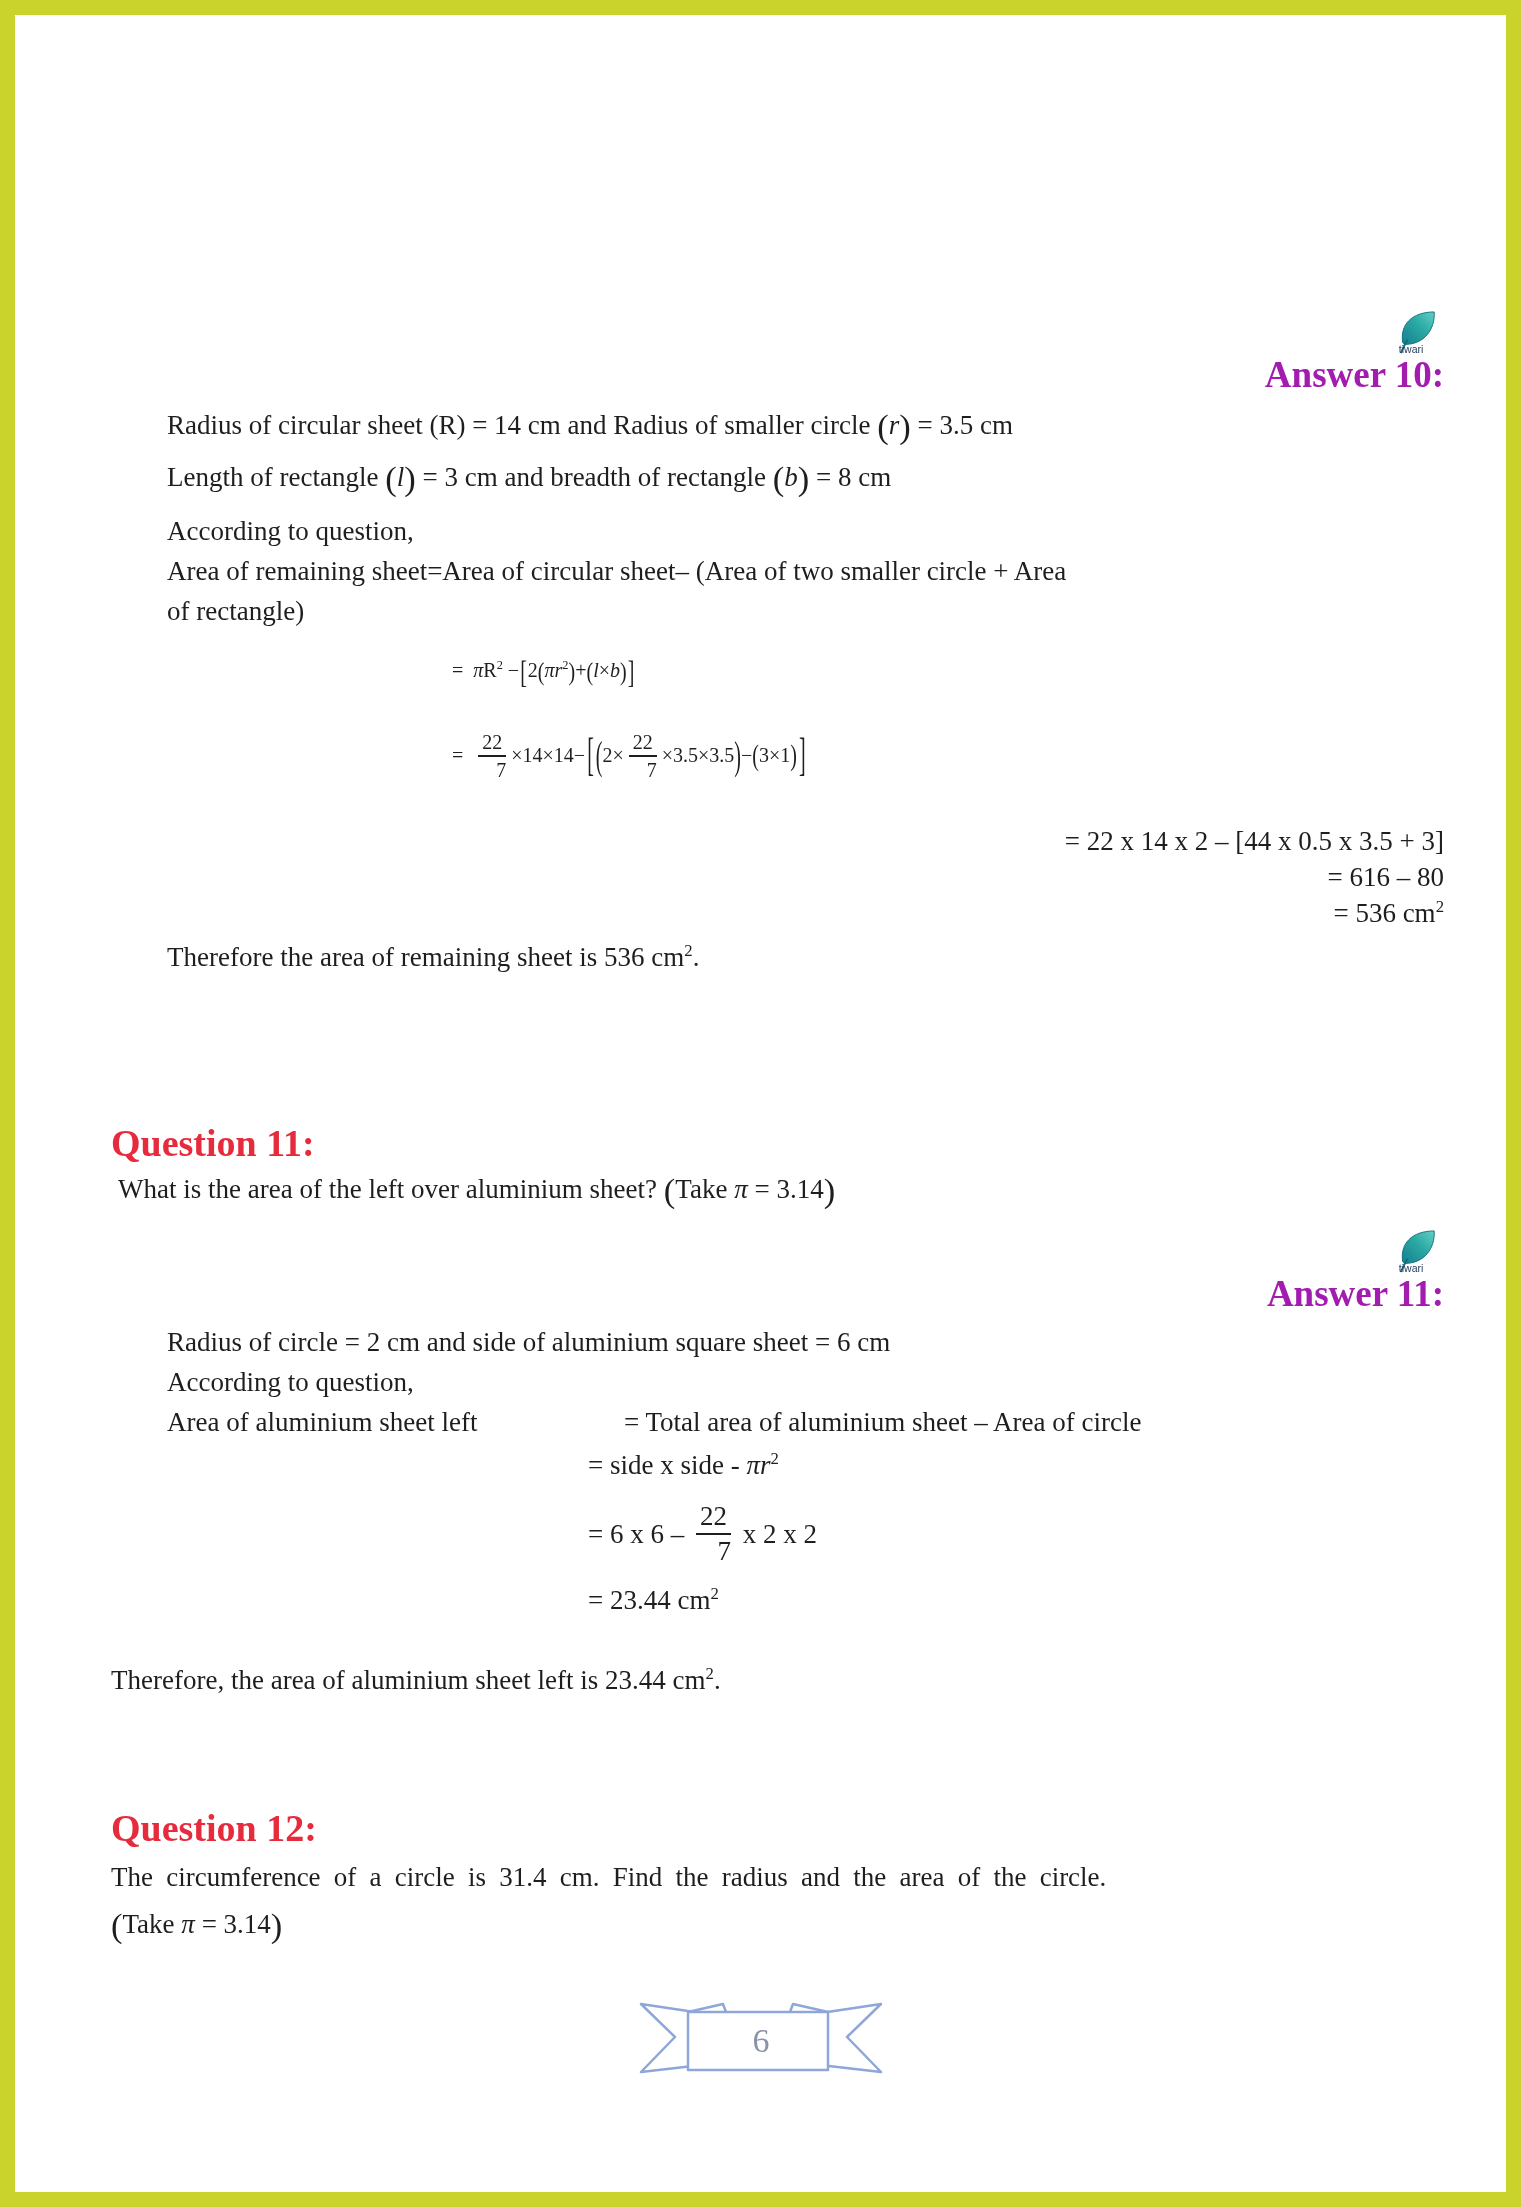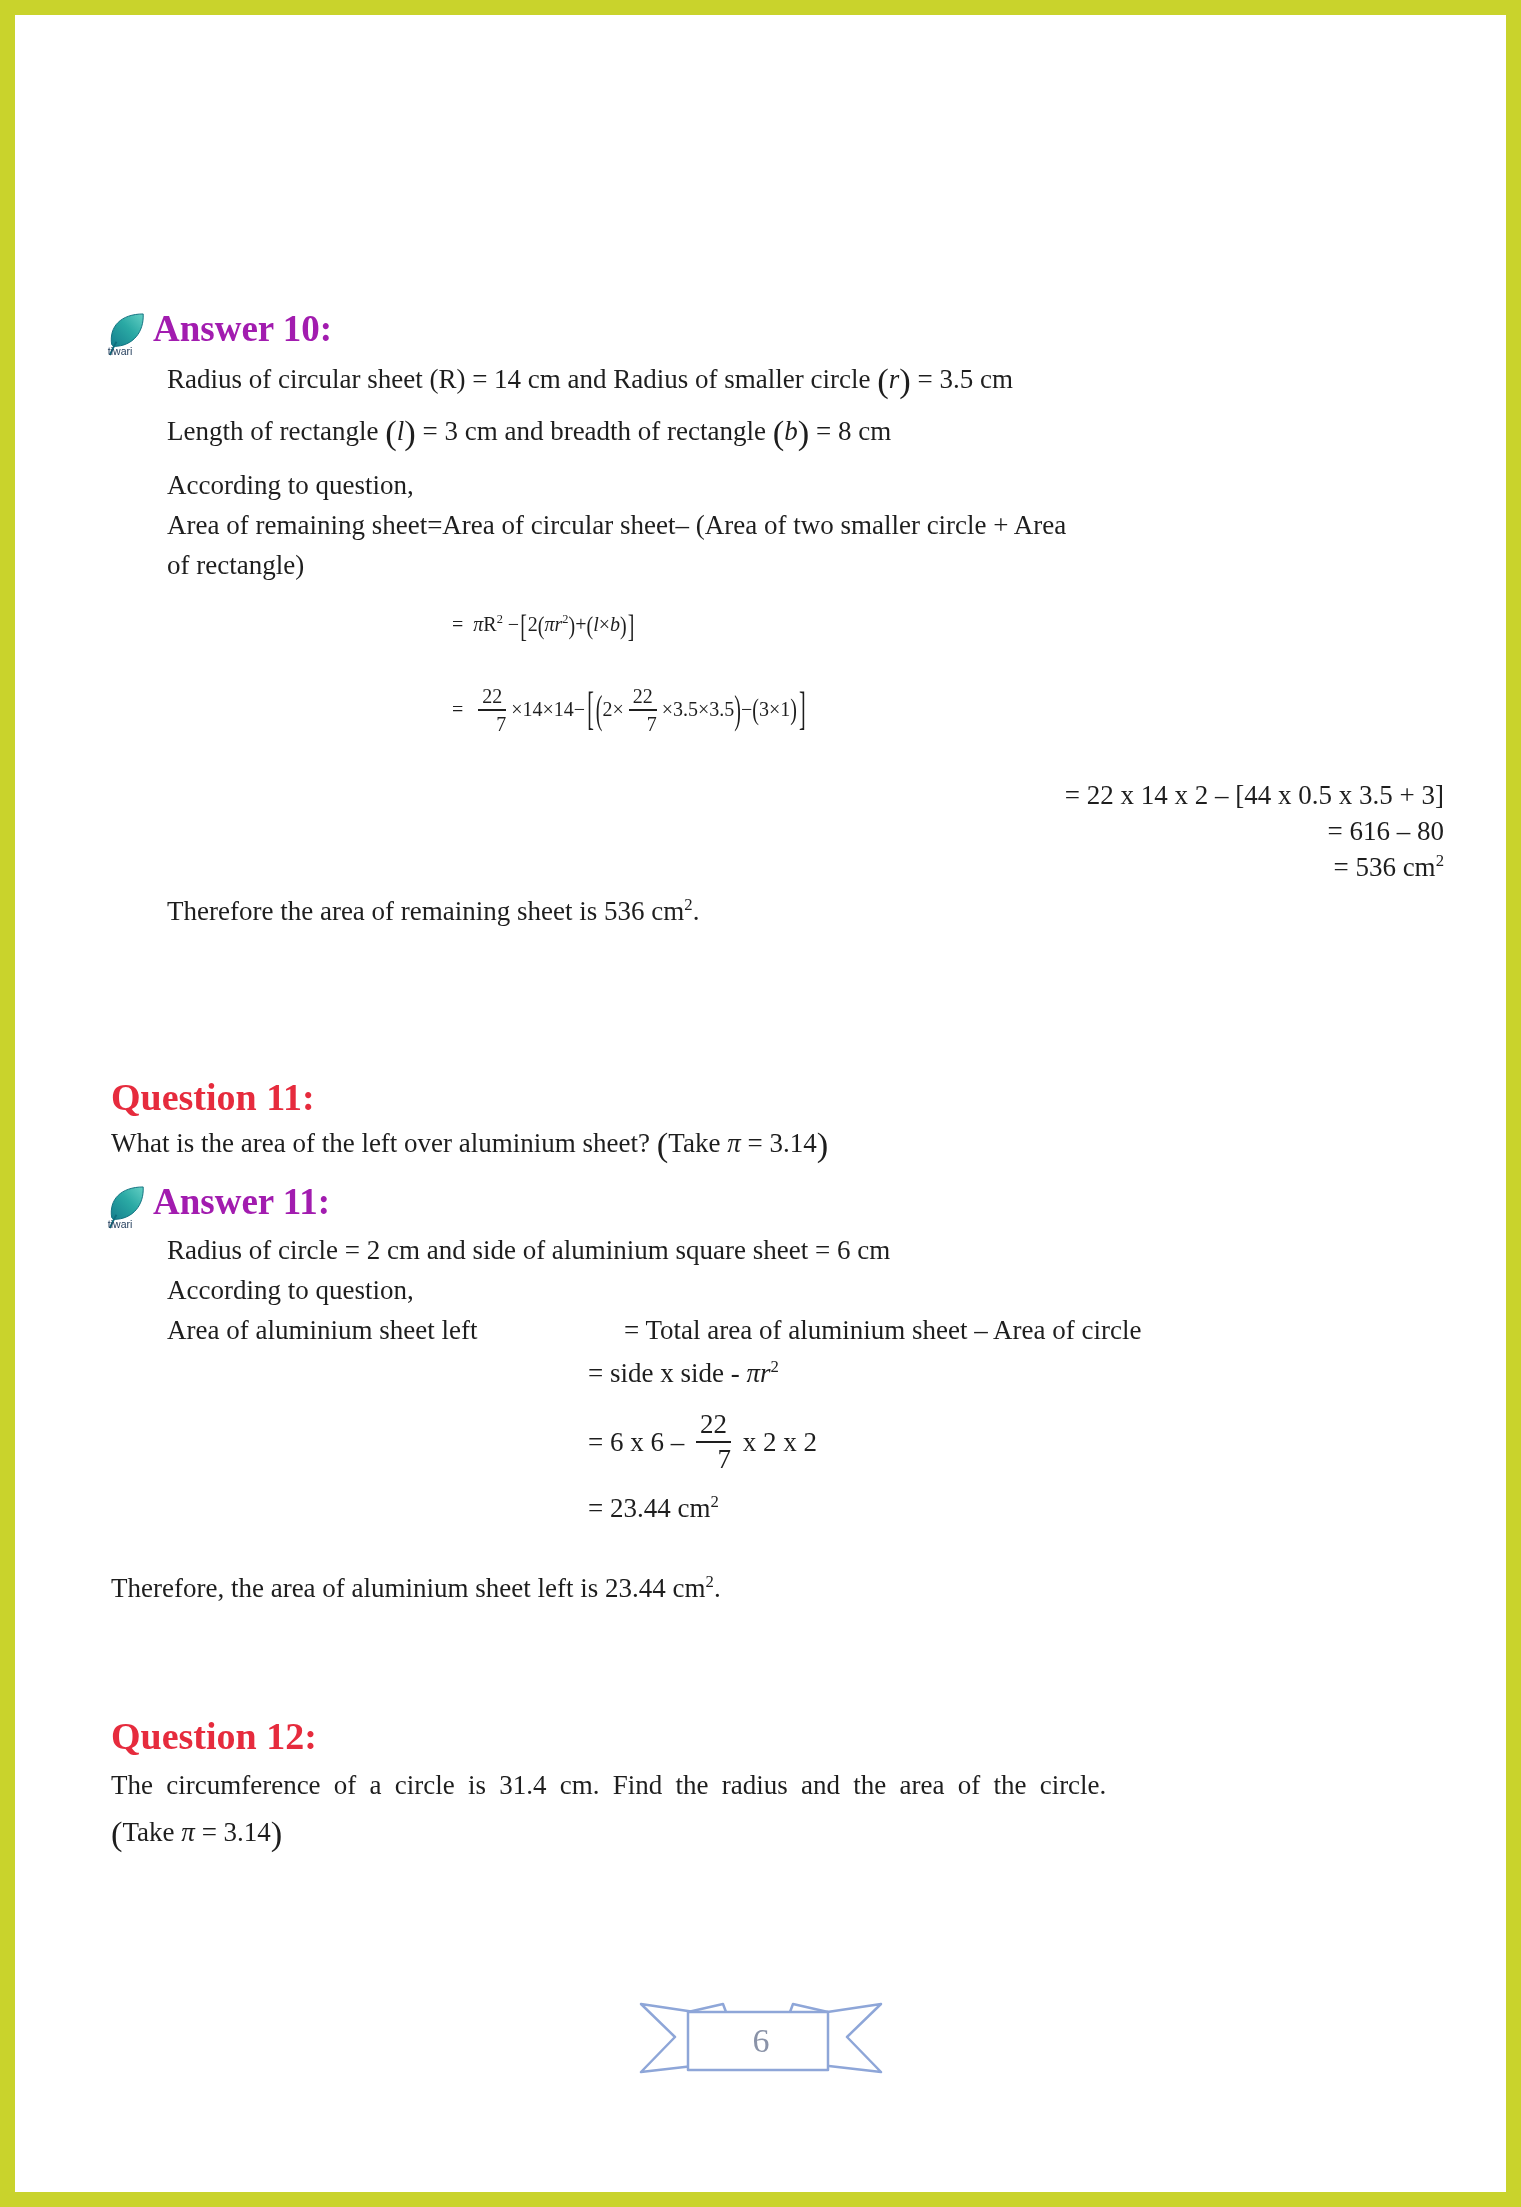--- a/index.html
+++ b/index.html
@@ -7,21 +7,21 @@
     position:relative;
     width:1521px;height:2207px;
     box-sizing:border-box;
     background:#ffffff;
     border:15px solid #c9d32c;
     font-family:"Liberation Serif","DejaVu Serif",serif;
     color:#1e1e1e;
     overflow:hidden;
   }
   .content{position:absolute;left:96px;top:0;width:1333px;}
-  .h-row{display:flex;align-items:flex-end;margin-left:-6px;}
+  .h-row{display:flex;align-items:flex-end;margin-left:-6px;flex-direction:column;}
   .logo{width:42px;height:46px;margin-right:6px;position:relative;top:4px;flex:0 0 auto;}
   .h-green{font-size:37px;font-weight:bold;color:#a21caf;line-height:48px;}
   .h-red{font-size:38px;font-weight:bold;color:#e62b3d;line-height:44px;}
   .body-line{font-size:27px;line-height:40px;}
   .indent{margin-left:56px;}
   .tall-line{line-height:46px;}
   .runs span{white-space:pre;}
   .i{font-style:italic;}
   .sup{vertical-align:super;font-size:0.62em;line-height:0;}
   .pb{font-size:1.28em;font-weight:400;vertical-align:-0.11em;}
@@ -94,21 +94,21 @@
         <span class="tp15">)</span>
         <span class="tb2">]</span>
       </div>
 
     <div class="e-block" style="margin-top:14px;">= 22 x 14 x 2 – [44 x 0.5 x 3.5 + 3]</div>
     <div class="e-block">= 616 – 80</div>
     <div class="e-block runs"><span>= 536 cm</span><span class="sup">2</span></div>
     <div class="body-line indent runs" style="margin-top:6px;"><span>Therefore the area of remaining sheet is 536 cm</span><span class="sup">2</span><span>.</span></div>
 
     <div class="h-red" style="margin-top:144px;">Question 11:</div>
-    <div class="body-line runs" style="line-height:48px;"><span>What is the area of the left over aluminium sheet? </span><span class="pb">(</span><span>Take </span><span class="i">π</span><span> = 3.14</span><span class="pb">)</span></div>
+    <div class="body-line runs" style="line-height:48px;margin-left:7px;"><span>What is the area of the left over aluminium sheet? </span><span class="pb">(</span><span>Take </span><span class="i">π</span><span> = 3.14</span><span class="pb">)</span></div>
 
     <div class="h-row" style="margin-top:10px;">
       <svg class="logo" viewBox="0 0 44 48">
         <path d="M7 35 C4 16 17 3 40 3 C41 21 30 37 9 37 Z" fill="url(#lg)" stroke="#0f6f7e" stroke-width="1"></path>
         <path d="M5 46 C8 40 9 37 12 32" fill="none" stroke="#0f6f7e" stroke-width="2"></path>
         <text x="3" y="46" font-size="11" font-family="Liberation Sans, sans-serif" fill="#27415f">tiwari</text>
       </svg>
       <div class="h-green">Answer 11:</div>
     </div>
 

